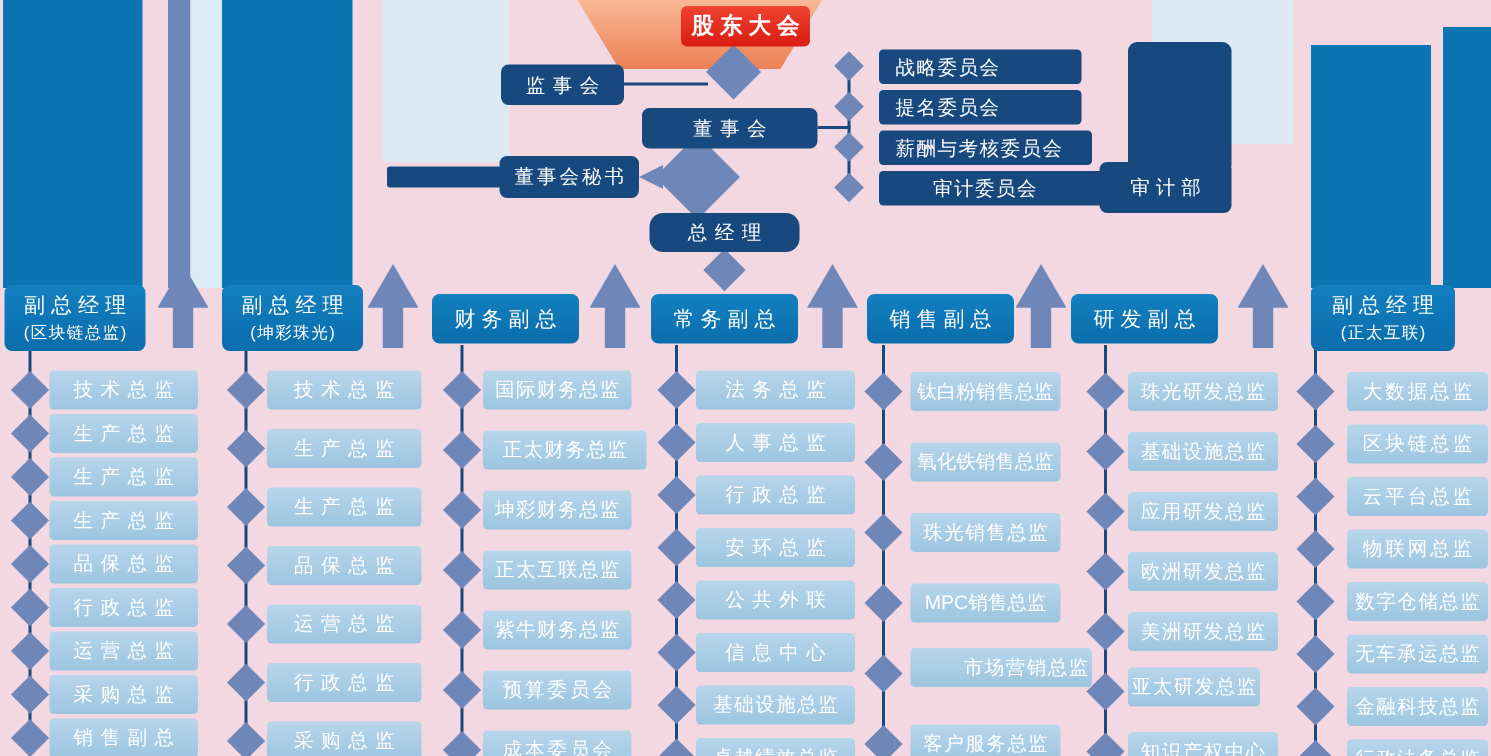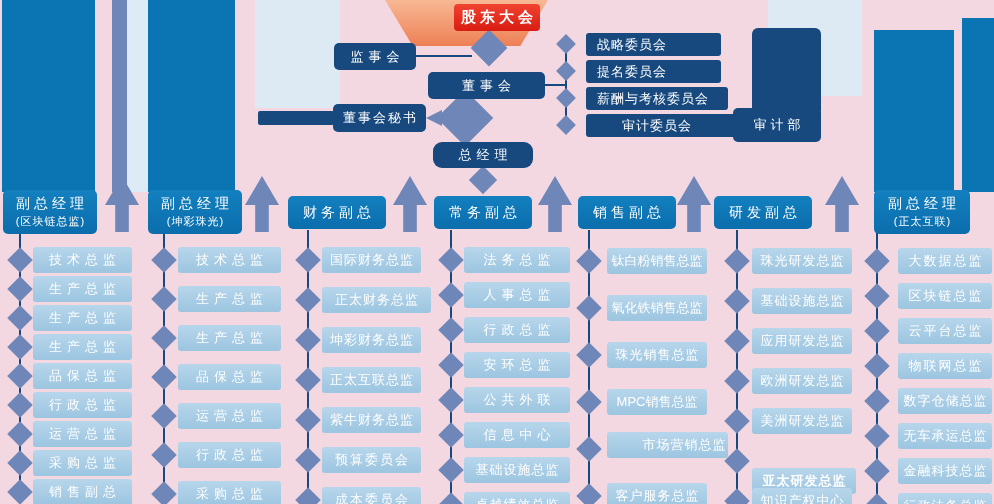--- a/index.html
+++ b/index.html
@@ -229,21 +229,21 @@
     <div class="item" style="left: 752px; top: 248px; width: 100px; letter-spacing: 1px; text-indent: 1px;">珠光研发总监</div>
     <div class="diamond" style="left: 728px; top: 292px; width: 18px; height: 18px;"></div>
     <div class="item" style="left: 752px; top: 288px; width: 100px; letter-spacing: 1px; text-indent: 1px;">基础设施总监</div>
     <div class="diamond" style="left: 728px; top: 332px; width: 18px; height: 18px;"></div>
     <div class="item" style="left: 752px; top: 328px; width: 100px; letter-spacing: 1px; text-indent: 1px;">应用研发总监</div>
     <div class="diamond" style="left: 728px; top: 372px; width: 18px; height: 18px;"></div>
     <div class="item" style="left: 752px; top: 368px; width: 100px; letter-spacing: 1px; text-indent: 1px;">欧洲研发总监</div>
     <div class="diamond" style="left: 728px; top: 412px; width: 18px; height: 18px;"></div>
     <div class="item" style="left: 752px; top: 408px; width: 100px; letter-spacing: 1px; text-indent: 1px;">美洲研发总监</div>
     <div class="diamond" style="left: 728px; top: 452px; width: 18px; height: 18px;"></div>
-    <div class="item" style="left: 752px; top: 468px; width: 104px; letter-spacing: 1px; text-indent: 1px; font-weight: bold;">亚太研发总监</div>
+    <div class="item" style="left: 752px; top: 445px; width: 88px; letter-spacing: 1px; text-indent: 1px;">亚太研发总监</div>
     <div class="diamond" style="left: 728px; top: 492px; width: 18px; height: 18px;"></div>
     <div class="item" style="left: 752px; top: 488px; width: 100px; letter-spacing: 1px; text-indent: 1px;">知识产权中心</div>
     <div class="vline" style="left: 876px; top: 230px; height: 276px;"></div>
     <div class="header" style="left: 874px; top: 190px; width: 96px; height: 44px;">
       <div>副总经理</div>
       <div class="sub">(正太互联)</div>
     </div>
     <div class="diamond" style="left: 868px; top: 252px; width: 18px; height: 18px;"></div>
     <div class="item" style="left: 898px; top: 248px; width: 94px; letter-spacing: 2px; text-indent: 2px;">大数据总监</div>
     <div class="diamond" style="left: 868px; top: 287px; width: 18px; height: 18px;"></div>

